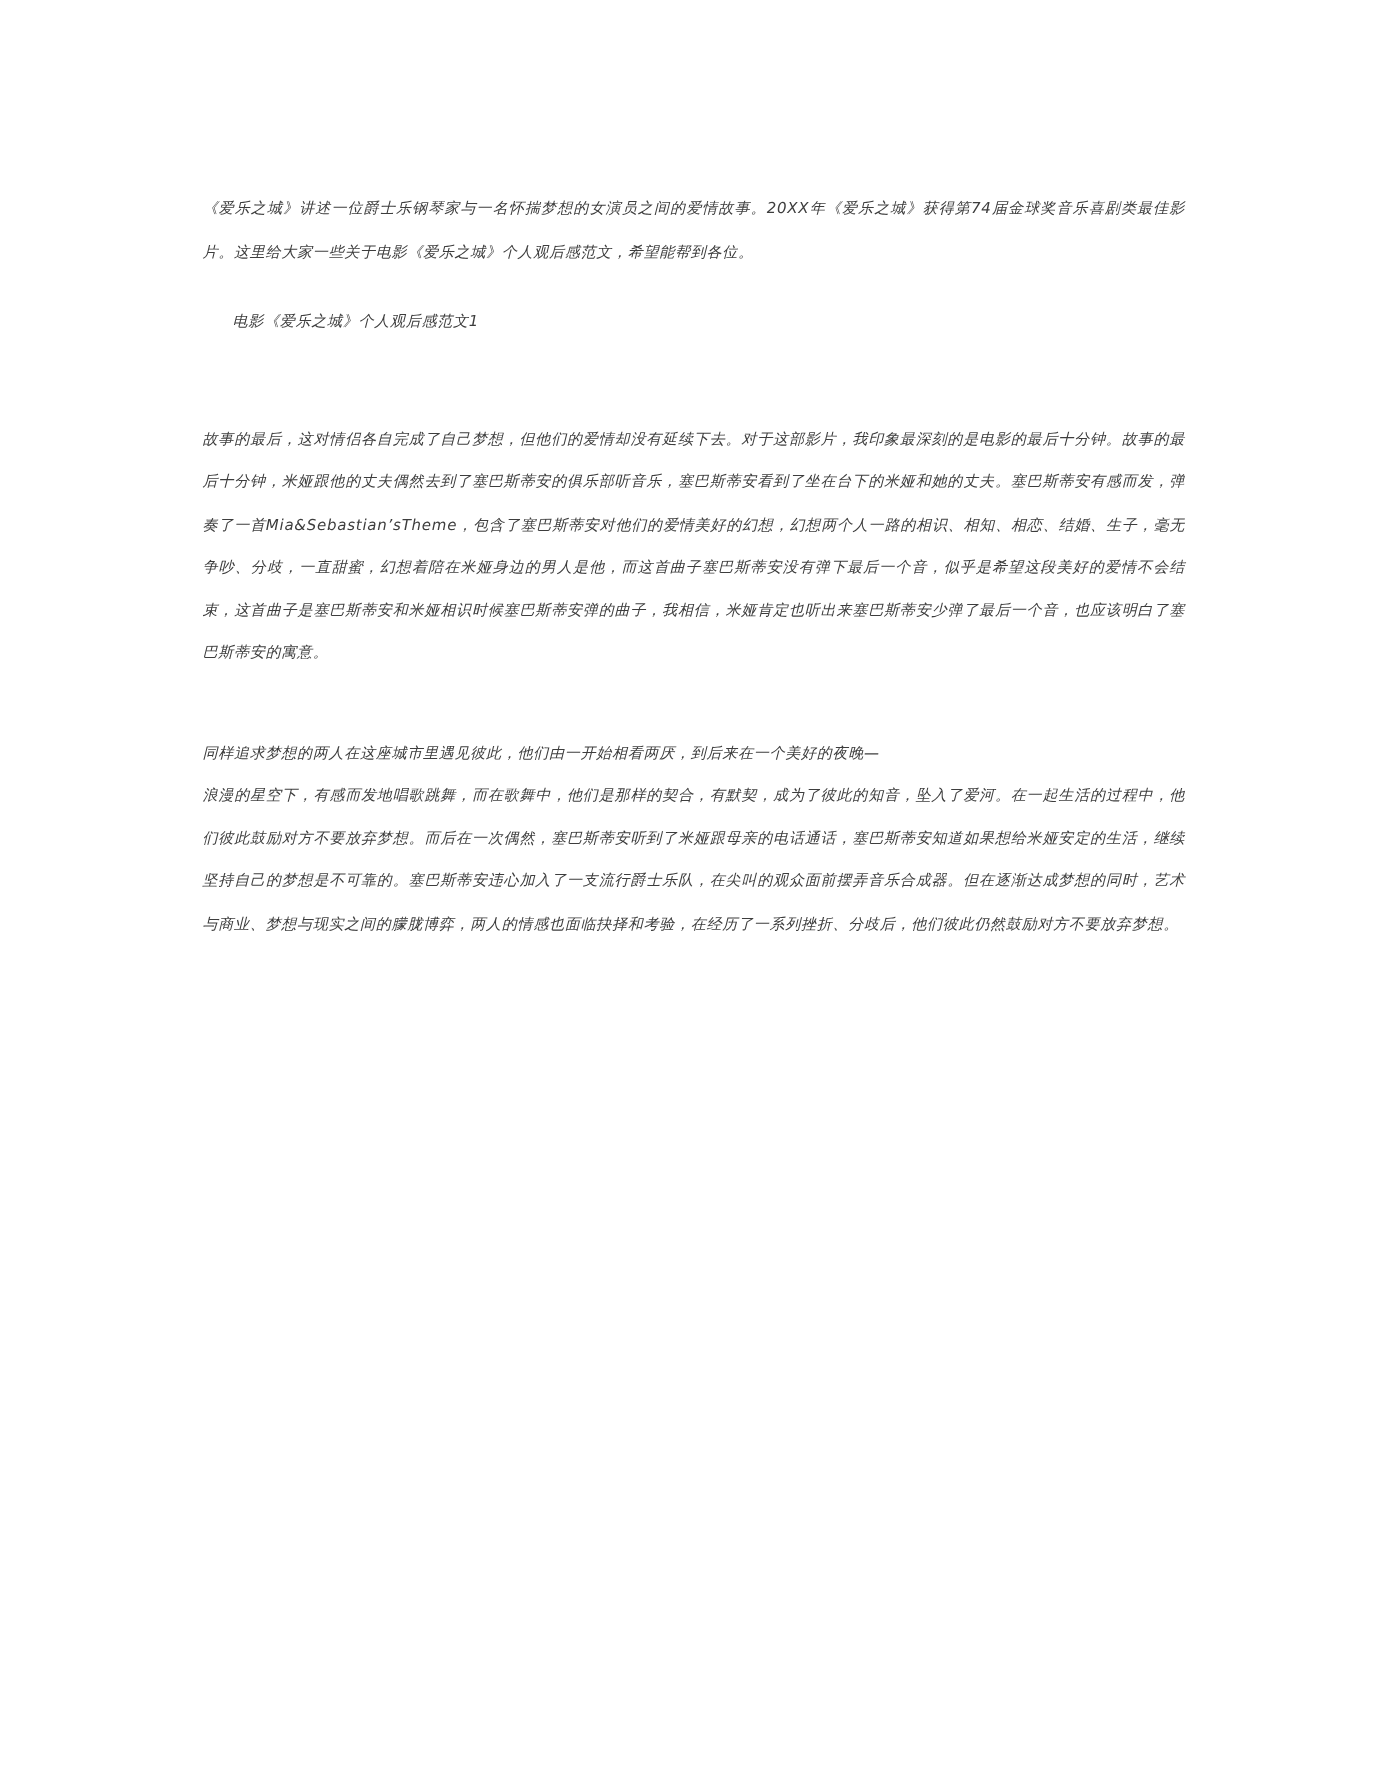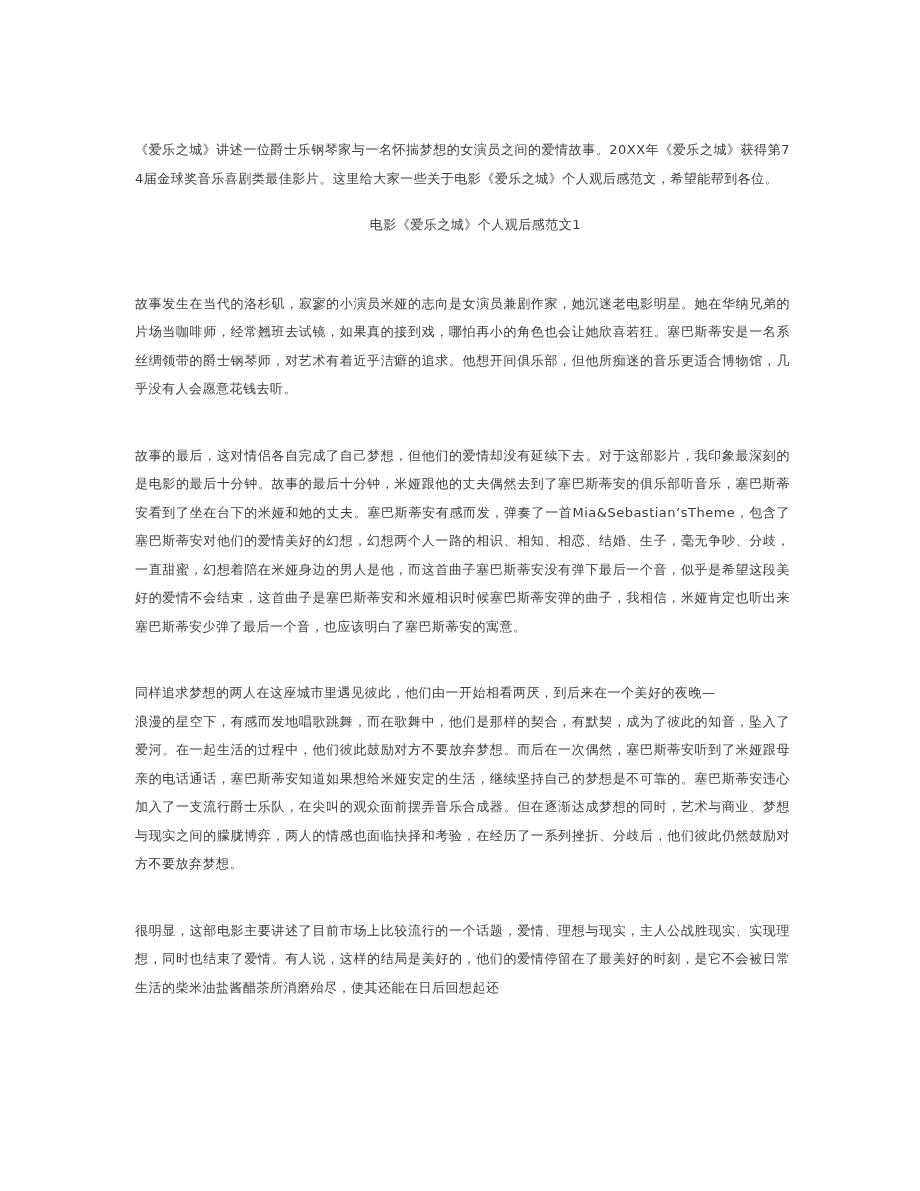--- a/index.html
+++ b/index.html
@@ -14,43 +14,42 @@
     background: #ffffff;
     overflow: hidden;
     font-family: "DejaVu Sans", "Liberation Sans", sans-serif;
   }
   .doc-content {
     box-sizing: border-box;
     padding: 126px 130px 0 135px;
     color: #3d3d3d;
   }
   .doc-content p {
-    margin: 10px 0 38px 0;
-    font-size: 13px;
+    margin: 0 0 38px 0;
+    font-size: 10px;
     line-height: 28.5px;
     letter-spacing: 0.5px;
     text-align: justify;
     white-space: pre-wrap;
     word-break: break-all;
+    font-style: italic;
   }
   .doc-content p.p-intro {
     margin-bottom: 18px;
   }
   .doc-content p.p-subtitle {
     text-indent: 2em;
     margin-bottom: 50px;
-    text-align: center;
+    text-align: left;
   }
 </style>
 </head>
 <body>
 
 <div class="page">
   <div class="doc-content">
     <p class="p-intro">《爱乐之城》讲述一位爵士乐钢琴家与一名怀揣梦想的女演员之间的爱情故事。20XX年《爱乐之城》获得第74届金球奖音乐喜剧类最佳影片。这里给大家一些关于电影《爱乐之城》个人观后感范文，希望能帮到各位。</p>
     <p class="p-subtitle">电影《爱乐之城》个人观后感范文1</p>
-    <p class="p-body">故事发生在当代的洛杉矶，寂寥的小演员米娅的志向是女演员兼剧作家，她沉迷老电影明星。她在华纳兄弟的片场当咖啡师，经常翘班去试镜，如果真的接到戏，哪怕再小的角色也会让她欣喜若狂。塞巴斯蒂安是一名系丝绸领带的爵士钢琴师，对艺术有着近乎洁癖的追求。他想开间俱乐部，但他所痴迷的音乐更适合博物馆，几乎没有人会愿意花钱去听。</p>
     <p class="p-body">故事的最后，这对情侣各自完成了自己梦想，但他们的爱情却没有延续下去。对于这部影片，我印象最深刻的是电影的最后十分钟。故事的最后十分钟，米娅跟他的丈夫偶然去到了塞巴斯蒂安的俱乐部听音乐，塞巴斯蒂安看到了坐在台下的米娅和她的丈夫。塞巴斯蒂安有感而发，弹奏了一首Mia&amp;Sebastian’sTheme，包含了塞巴斯蒂安对他们的爱情美好的幻想，幻想两个人一路的相识、相知、相恋、结婚、生子，毫无争吵、分歧，一直甜蜜，幻想着陪在米娅身边的男人是他，而这首曲子塞巴斯蒂安没有弹下最后一个音，似乎是希望这段美好的爱情不会结束，这首曲子是塞巴斯蒂安和米娅相识时候塞巴斯蒂安弹的曲子，我相信，米娅肯定也听出来塞巴斯蒂安少弹了最后一个音，也应该明白了塞巴斯蒂安的寓意。</p>
     <p class="p-body">同样追求梦想的两人在这座城市里遇见彼此，他们由一开始相看两厌，到后来在一个美好的夜晚—
 浪漫的星空下，有感而发地唱歌跳舞，而在歌舞中，他们是那样的契合，有默契，成为了彼此的知音，坠入了爱河。在一起生活的过程中，他们彼此鼓励对方不要放弃梦想。而后在一次偶然，塞巴斯蒂安听到了米娅跟母亲的电话通话，塞巴斯蒂安知道如果想给米娅安定的生活，继续坚持自己的梦想是不可靠的。塞巴斯蒂安违心加入了一支流行爵士乐队，在尖叫的观众面前摆弄音乐合成器。但在逐渐达成梦想的同时，艺术与商业、梦想与现实之间的朦胧博弈，两人的情感也面临抉择和考验，在经历了一系列挫折、分歧后，他们彼此仍然鼓励对方不要放弃梦想。</p>
-    <p class="p-body">很明显，这部电影主要讲述了目前市场上比较流行的一个话题，爱情、理想与现实，主人公战胜现实、实现理想，同时也结束了爱情。有人说，这样的结局是美好的，他们的爱情停留在了最美好的时刻，是它不会被日常生活的柴米油盐酱醋茶所消磨殆尽，使其还能在日后回想起还</p>
   </div>
 </div>
 
 </body></html>

